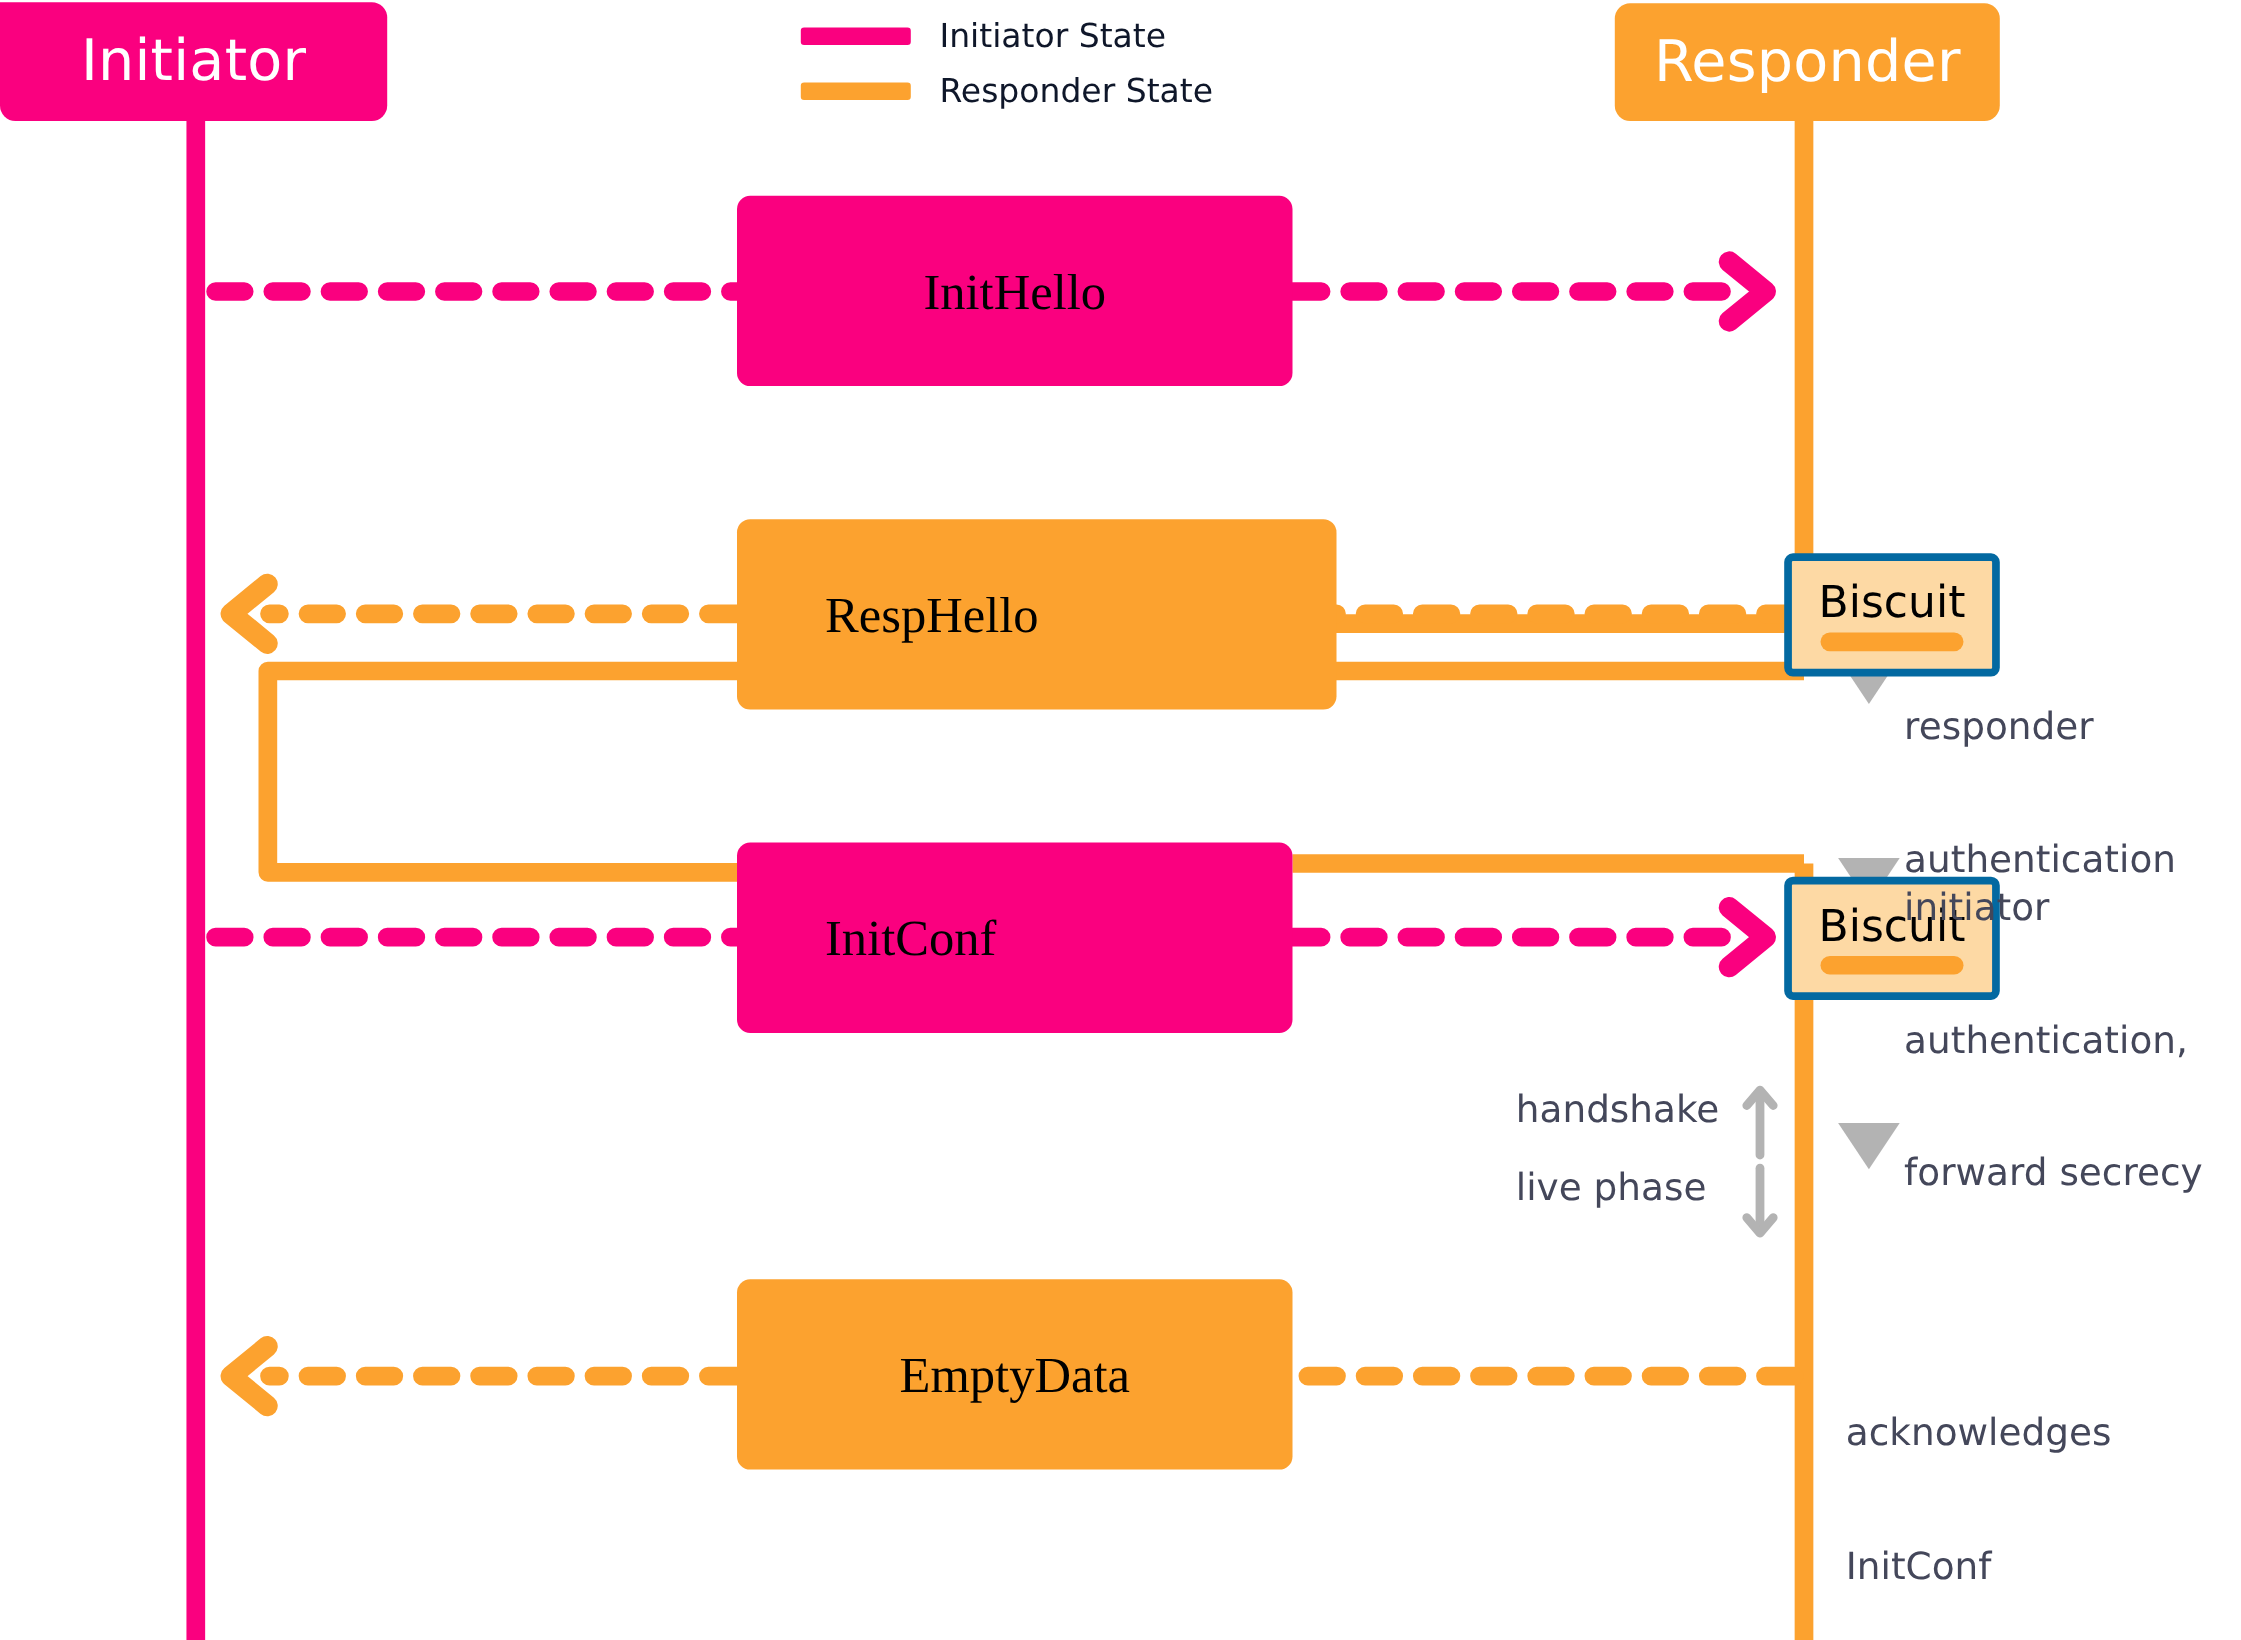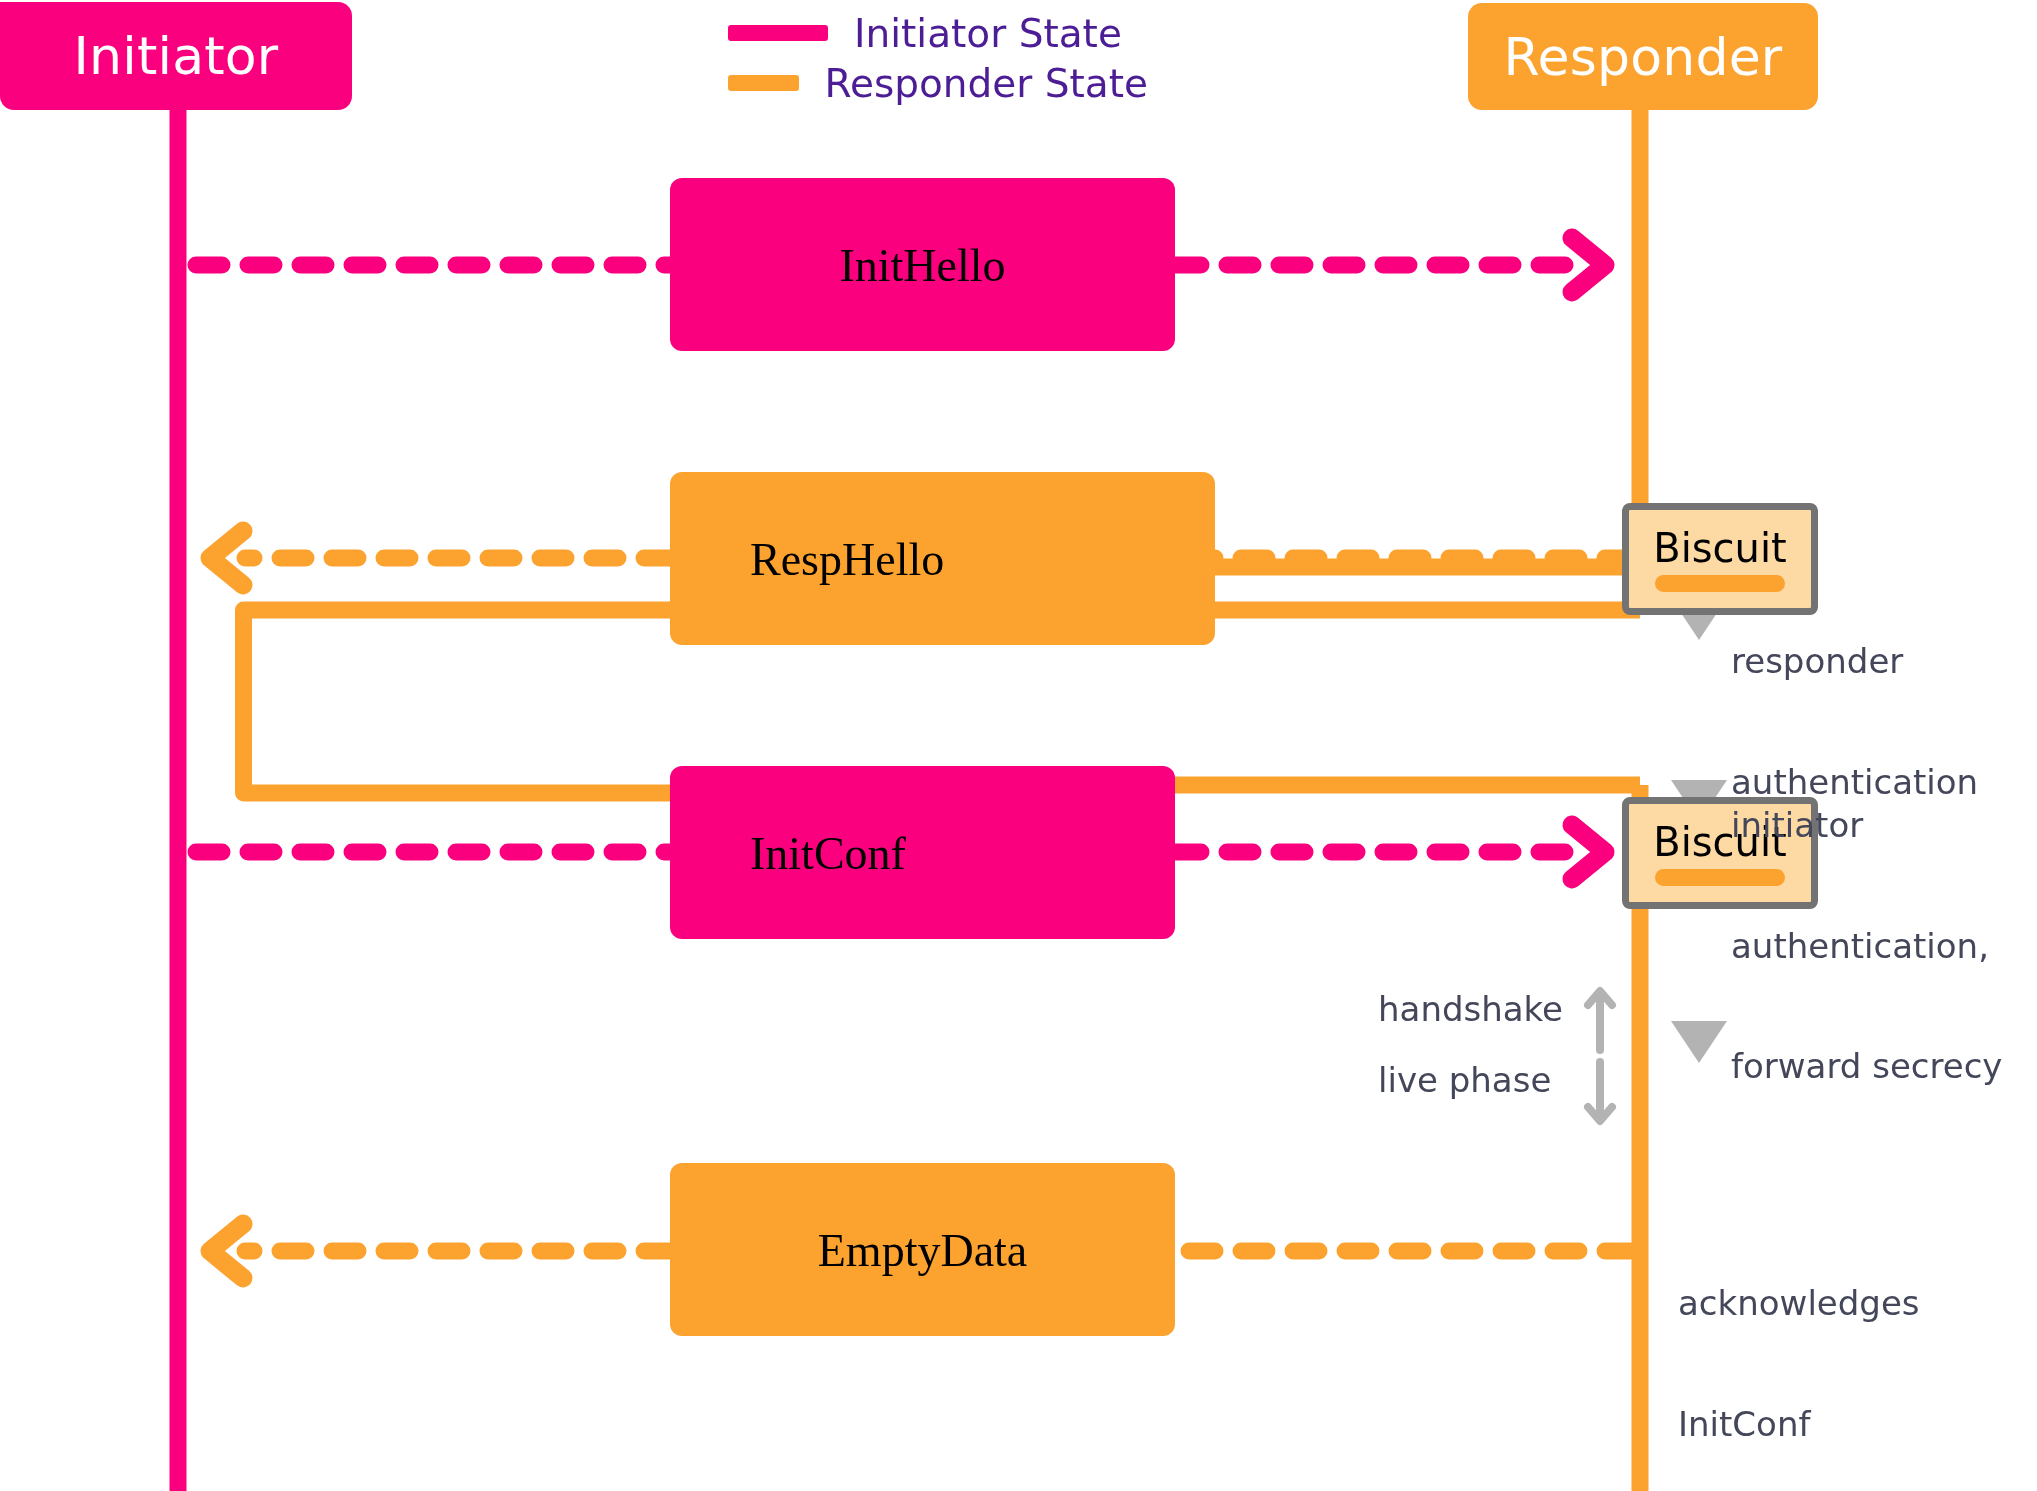--- a/index.html
+++ b/index.html
@@ -28,30 +28,30 @@
   #m-resphello{left:670px;top:472px;width:505px;height:173px;padding-left:40px;}
   #m-resphello .mlabel{left:80px;}
   #m-initconf{left:670px;top:766px;width:505px;height:173px;}
   #m-initconf .mlabel{left:80px;}
   #m-emptydata{left:670px;top:1163px;width:505px;height:173px;}
   #m-emptydata .mlabel{left:0;width:505px;text-align:center;}
 
   
   .biscuit{position:absolute;top:50%;transform:translateY(-50%);
      left:952px;width:182px;height:98px;background:#FDD9A4;
-     border:7px solid #737373;border-radius:8px;
+     border:7px solid #0369a1;border-radius:8px;
      display:flex;flex-direction:column;align-items:center;justify-content:center;text-align:right;}
   .biscuit .btext{font-size:40px;color:#000;line-height:1;margin-top:2px;}
   .biscuit .bbar{width:130px;height:17px;background:#FCA22F;border-radius:9px;margin-top:7px;}
 
   
   #legend{position:absolute;left:728px;top:12px;width:420px;}
   .legrow{display:flex;align-items:center;height:42px;margin-bottom:8px;}
   .legswatch{width:100px;height:16px;border-radius:3px;margin-right:26px;}
-  .legtext{font-size:39px;color:#4c1d95;white-space:nowrap;}
+  .legtext{font-size:30px;color:#0f172a;white-space:nowrap;}
 
   
   .annot{position:absolute;font-size:34px;line-height:1.18;color:#44475a;white-space:pre;}
   #a-resp{left:1731px;top:561px;}
   #a-init{left:1731px;top:725px;}
   #a-osk{left:1731px;top:994px;}
   #a-ack{left:1678px;top:1203px;}
 
   
   .phase{position:absolute;font-size:34px;color:#44475a;white-space:nowrap;}

